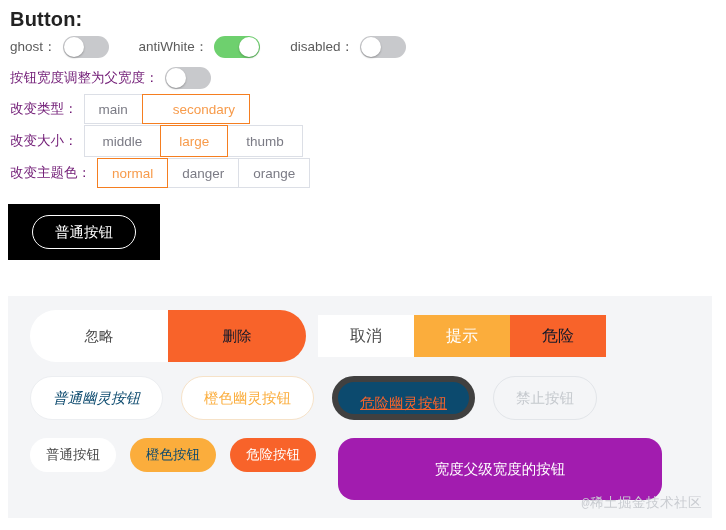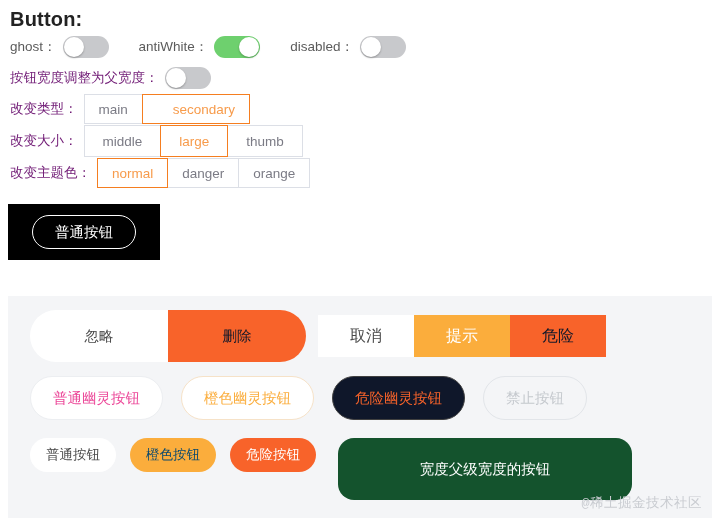--- a/index.html
+++ b/index.html
@@ -175,46 +175,46 @@
     border-radius: 24px;
     font-size: 14.5px;
     height: 44px;
     line-height: 42px;
     padding: 0 22px;
     box-sizing: border-box;
     text-align: center;
     margin-right: 18px;
     flex: 0 0 auto;
   }
-  .ghost-normal { background: #ffffff; border: 1px solid #eceef1; color: #ec4899; }
+  .ghost-normal { background: #ffffff; border: 1px solid #eceef1; color: #0c4a6e; font-style: italic; }
   .ghost-orange { background: #ffffff; border: 1px solid #f6e2c8; color: #fbad3c; }
-  .ghost-danger { background: #0f172a; border: 1px solid #404040; color: #f8632a; }
+  .ghost-danger { background: #0c4a6e; border: 6px solid #404040; color: #f8632a; text-decoration: underline; }
   .ghost-disabled { background: transparent; border: 1px solid #e2e5e9; color: #c5c9ce; }
 
   
   .pill {
     border-radius: 22px;
     font-size: 13.5px;
     height: 34px;
     line-height: 34px;
     padding: 0 16px;
     box-sizing: border-box;
     text-align: center;
     margin-right: 14px;
     flex: 0 0 auto;
   }
   .pill-white  { background: #ffffff; color: #4a4a4a; }
   .pill-orange { background: #fbad3c; color: #0c4a6e; }
   .pill-danger { background: #f8632a; color: #ffffff; }
 
   .wide-btn {
-    background: #14532d;
+    background: #a21caf;
     color: #ffffff;
     border-radius: 16px;
-    width: 294px;
+    width: 324px;
     height: 62px;
     line-height: 62px;
     font-size: 14.5px;
     text-align: center;
     margin-left: 8px;
     flex: 0 0 auto;
   }
 
   
   .watermark {

